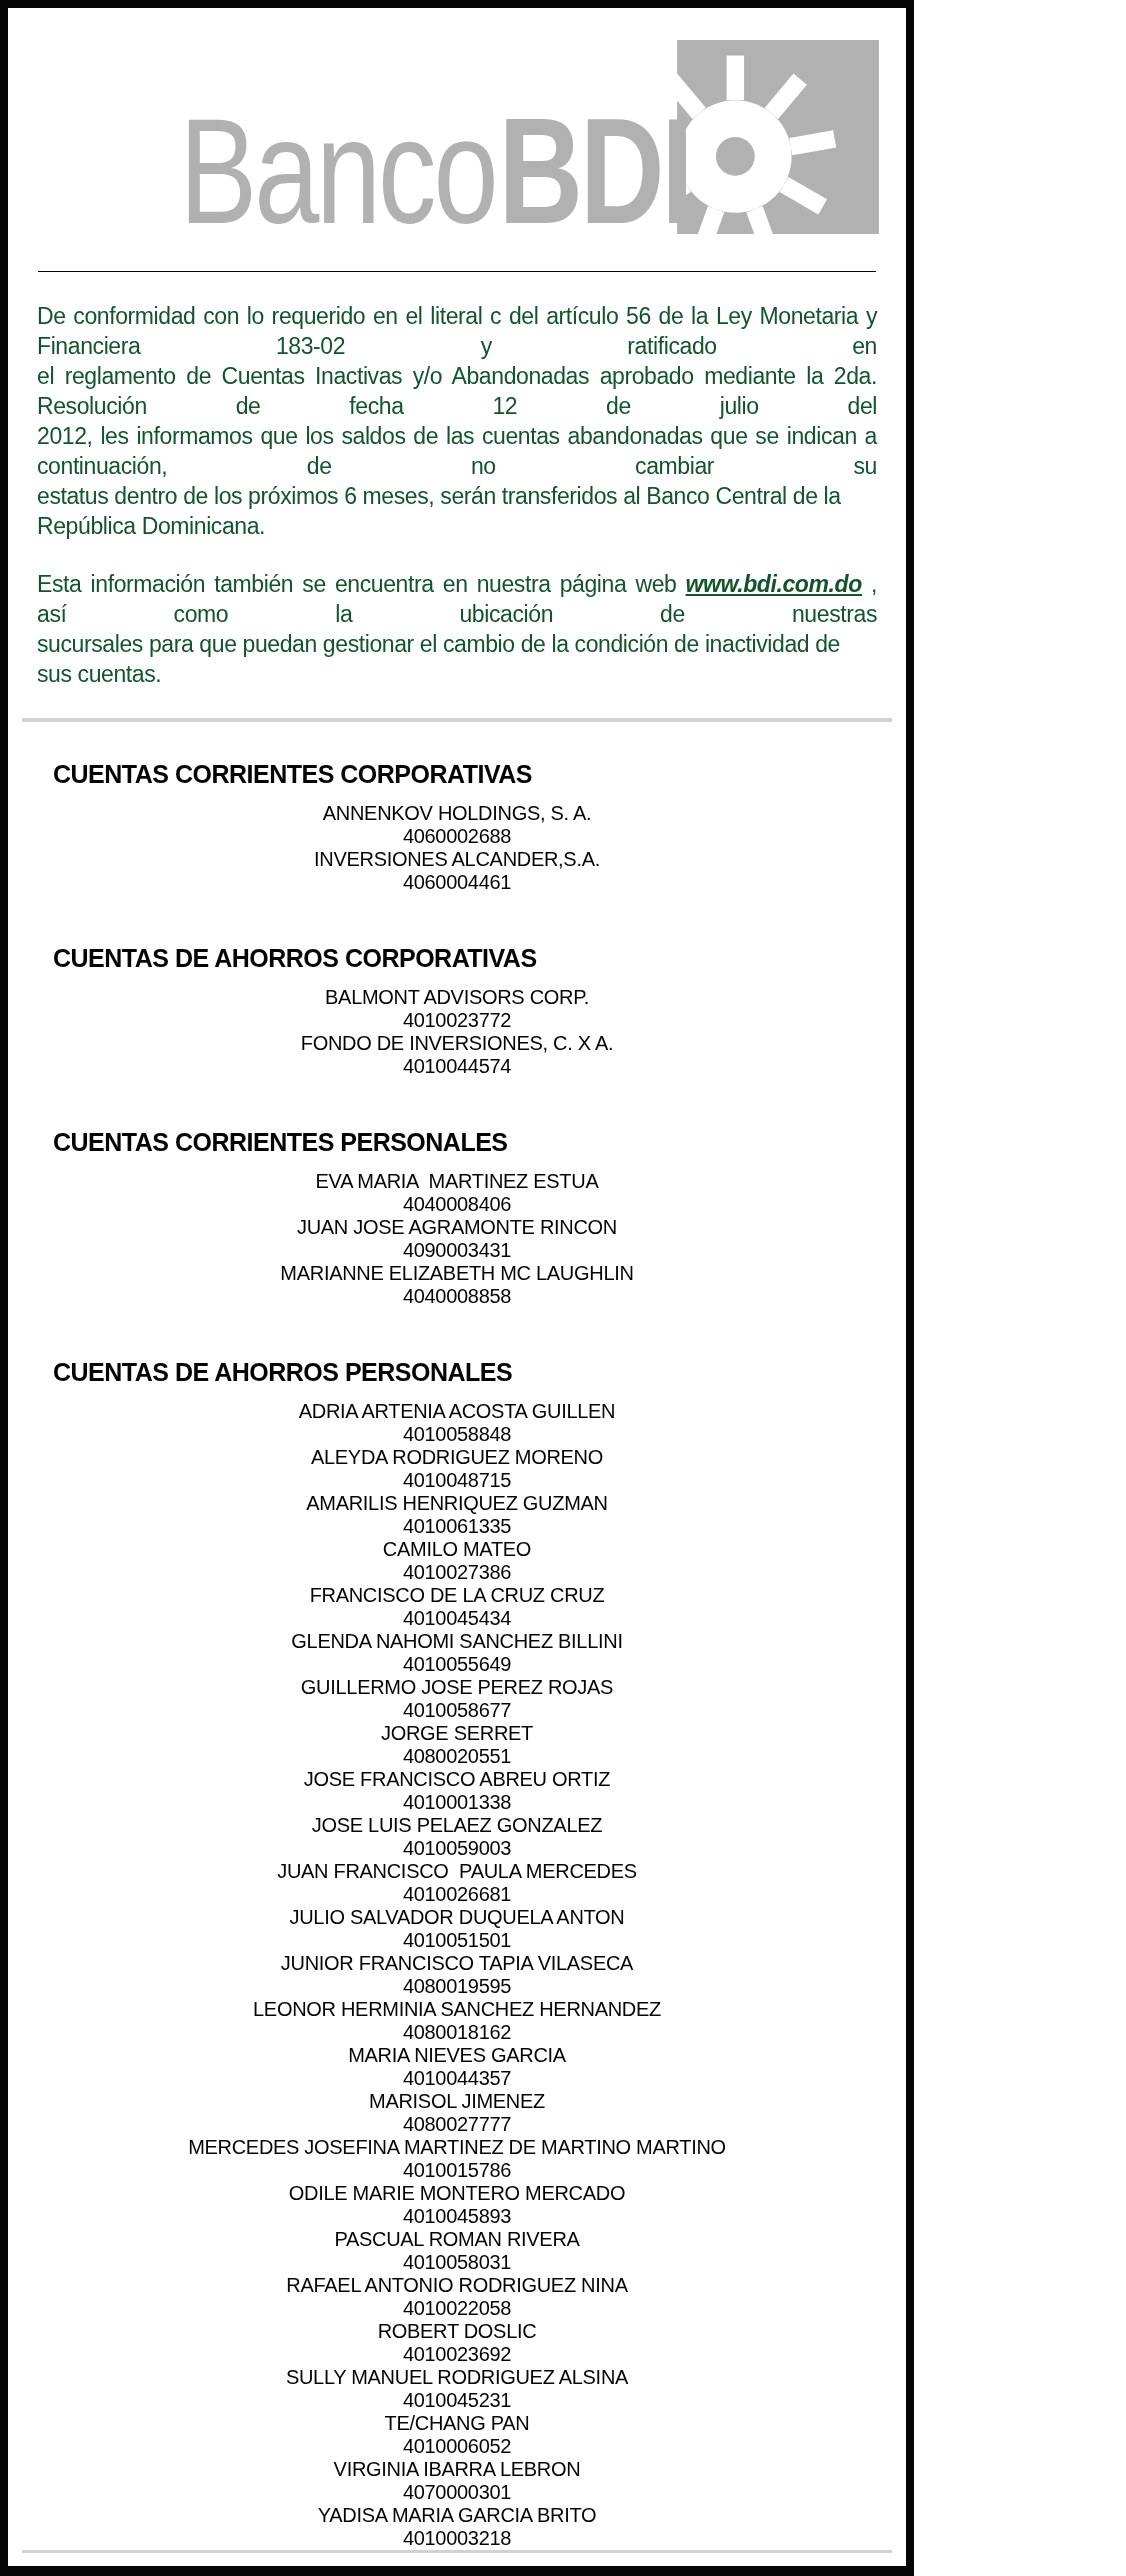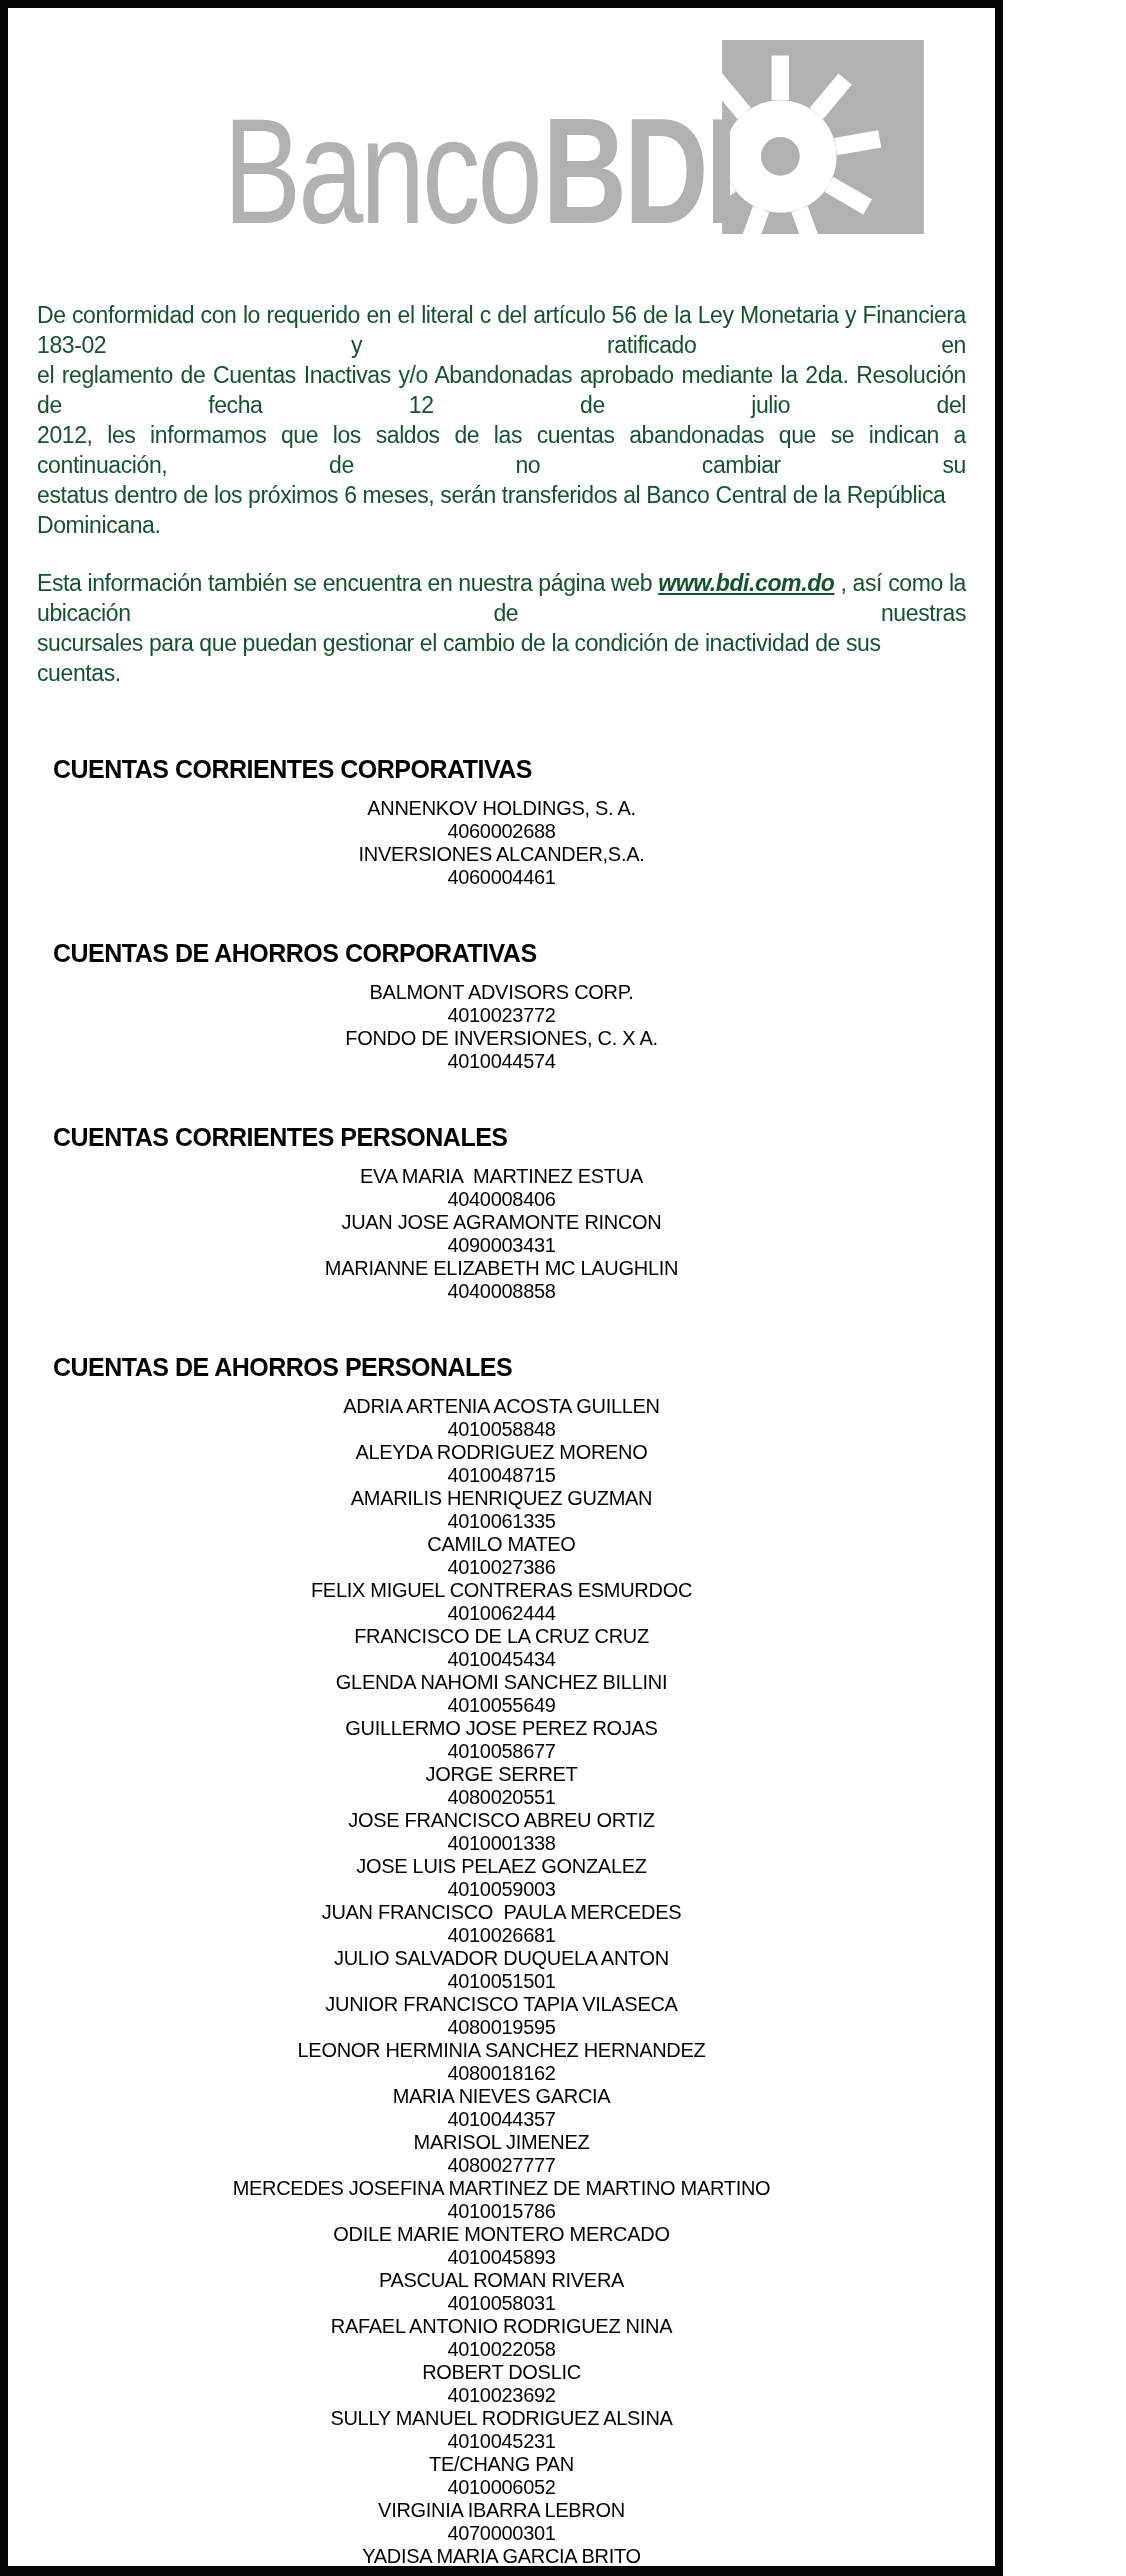--- a/index.html
+++ b/index.html
@@ -3,21 +3,21 @@
 <meta charset="utf-8">
 <style>
   html, body {
     margin: 0;
     padding: 0;
     background: #ffffff;
     font-family: "Liberation Sans", "DejaVu Sans", sans-serif;
   }
   .page {
     position: relative;
-    width: 1003px;
+    width: 914px;
     height: 2576px;
     box-sizing: border-box;
     border: 8px solid #050505;
     border-bottom-width: 10px;
     background: #ffffff;
     display: flex;
     flex-direction: column;
     overflow: hidden;
   }
   
@@ -211,24 +211,20 @@
   <div class="account-row">
     <span class="account-name">AMARILIS HENRIQUEZ GUZMAN</span>
     <span class="account-number">4010061335</span>
   </div>
 
   <div class="account-row">
     <span class="account-name">CAMILO MATEO</span>
     <span class="account-number">4010027386</span>
   </div>
 
-  <div class="account-row">
-    <span class="account-name">FELIX MIGUEL CONTRERAS ESMURDOC</span>
-    <span class="account-number">4010062444</span>
-  </div>
 
   <div class="account-row">
     <span class="account-name">FRANCISCO DE LA CRUZ CRUZ</span>
     <span class="account-number">4010045434</span>
   </div>
 
   <div class="account-row">
     <span class="account-name">GLENDA NAHOMI SANCHEZ BILLINI</span>
     <span class="account-number">4010055649</span>
   </div>

